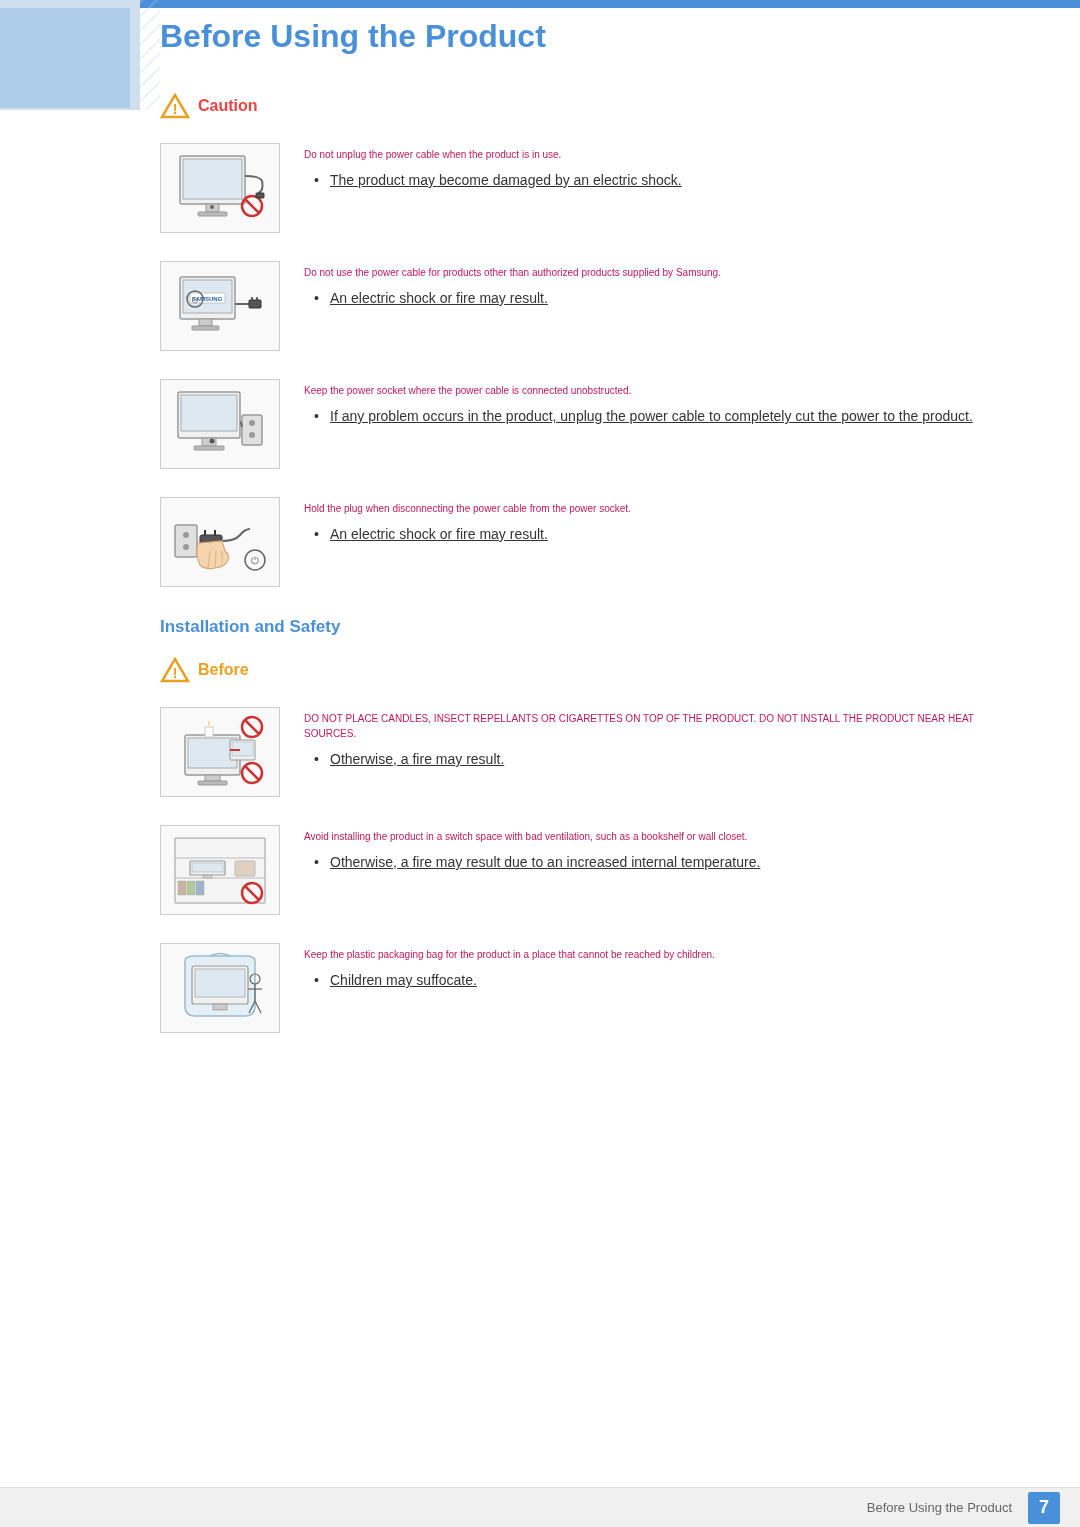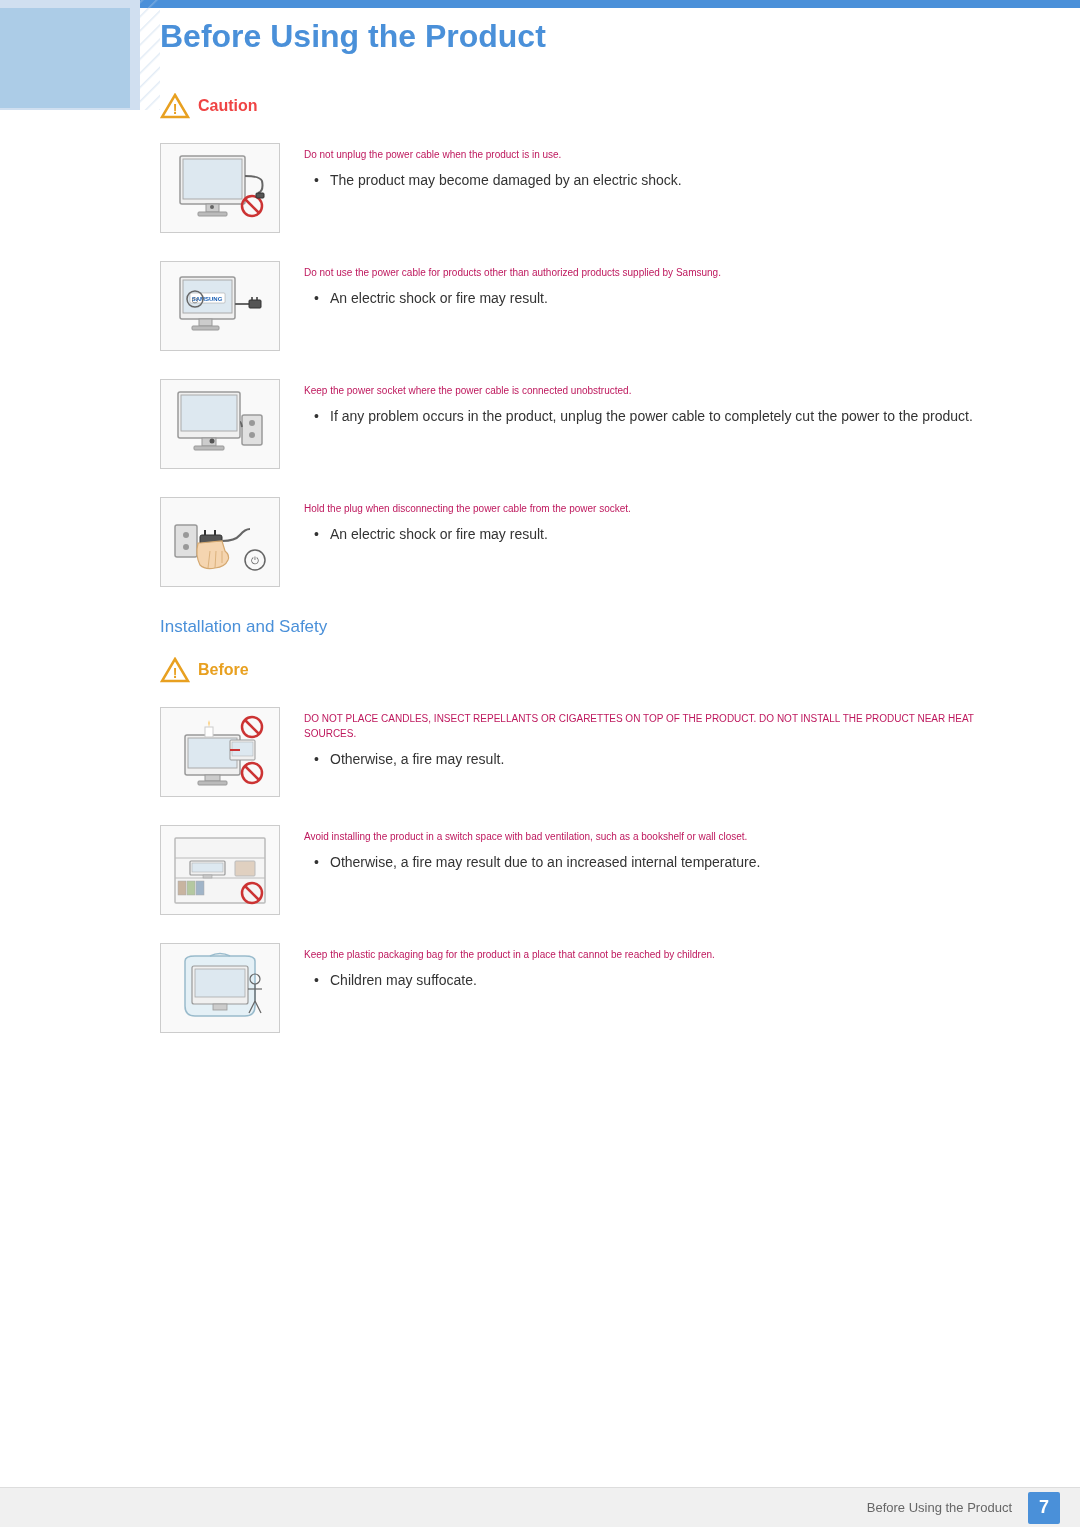--- a/index.html
+++ b/index.html
@@ -99,20 +99,21 @@
     .item-main-text {
       font-size: 10px;
       color: #be185d;
       margin-bottom: 8px;
       line-height: 1.5;
     }
 
     .bullet-list {
       list-style: none;
       padding-left: 10px;
+      text-decoration: underline;
     }
     .bullet-list li {
       position: relative;
       padding-left: 16px;
       margin-bottom: 6px;
       font-size: 14px;
       color: #333;
       line-height: 1.5;
     }
     .bullet-list li::before {
@@ -130,21 +131,21 @@
       line-height: 1.5;
     }
 
     
     .section-divider {
       margin: 30px 0 20px 0;
     }
 
     .installation-safety-title {
       font-size: 17px;
-      font-weight: normal;
+      font-weight: bold;
       color: #4a90d9;
       margin-bottom: 20px;
     }
 
     
     .page-footer {
       position: absolute;
       bottom: 0;
       left: 0;
       right: 0;

